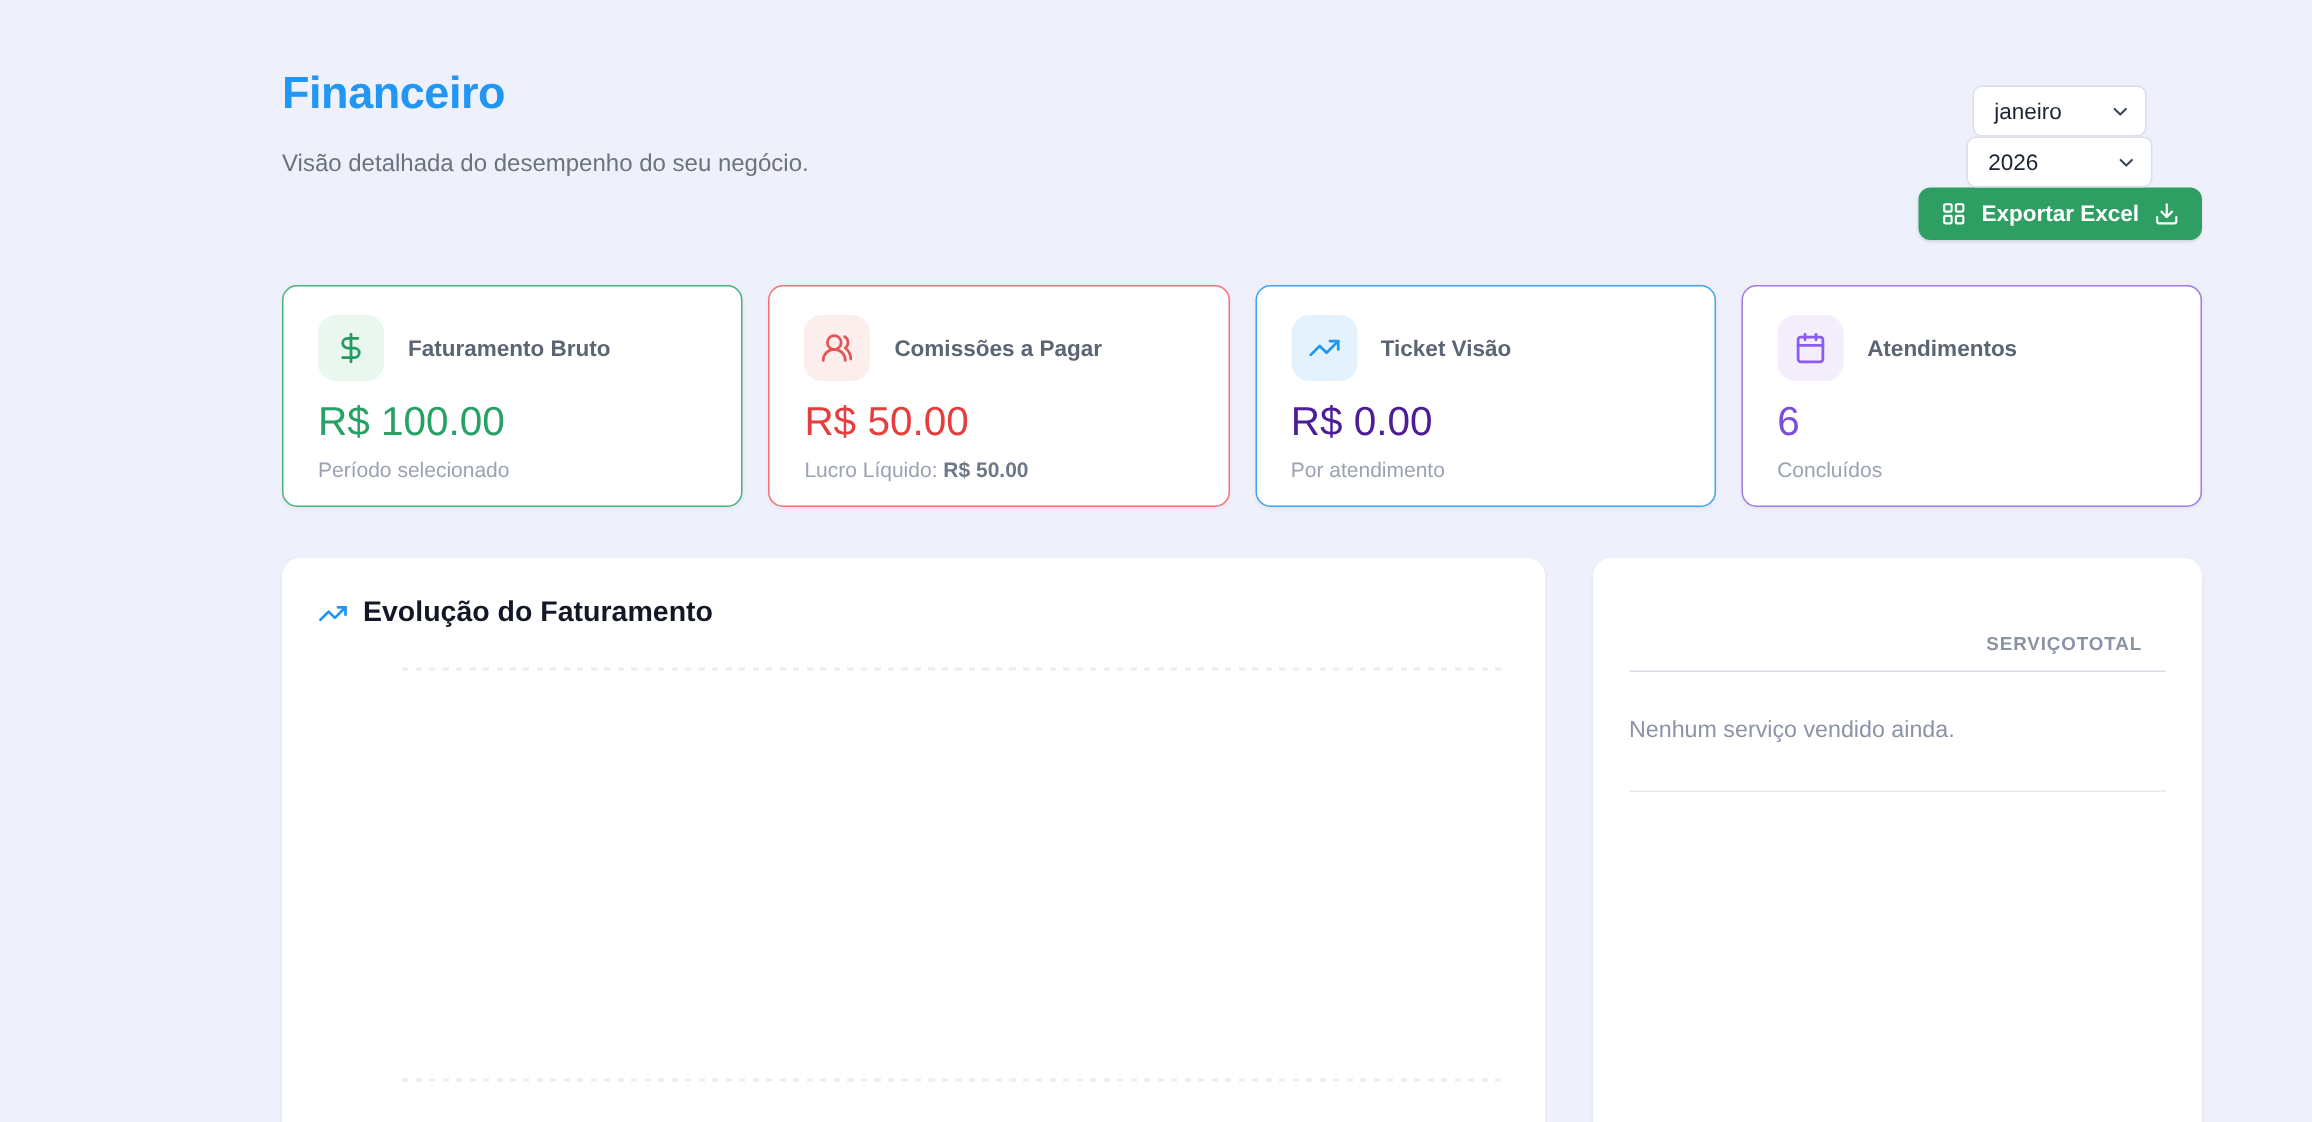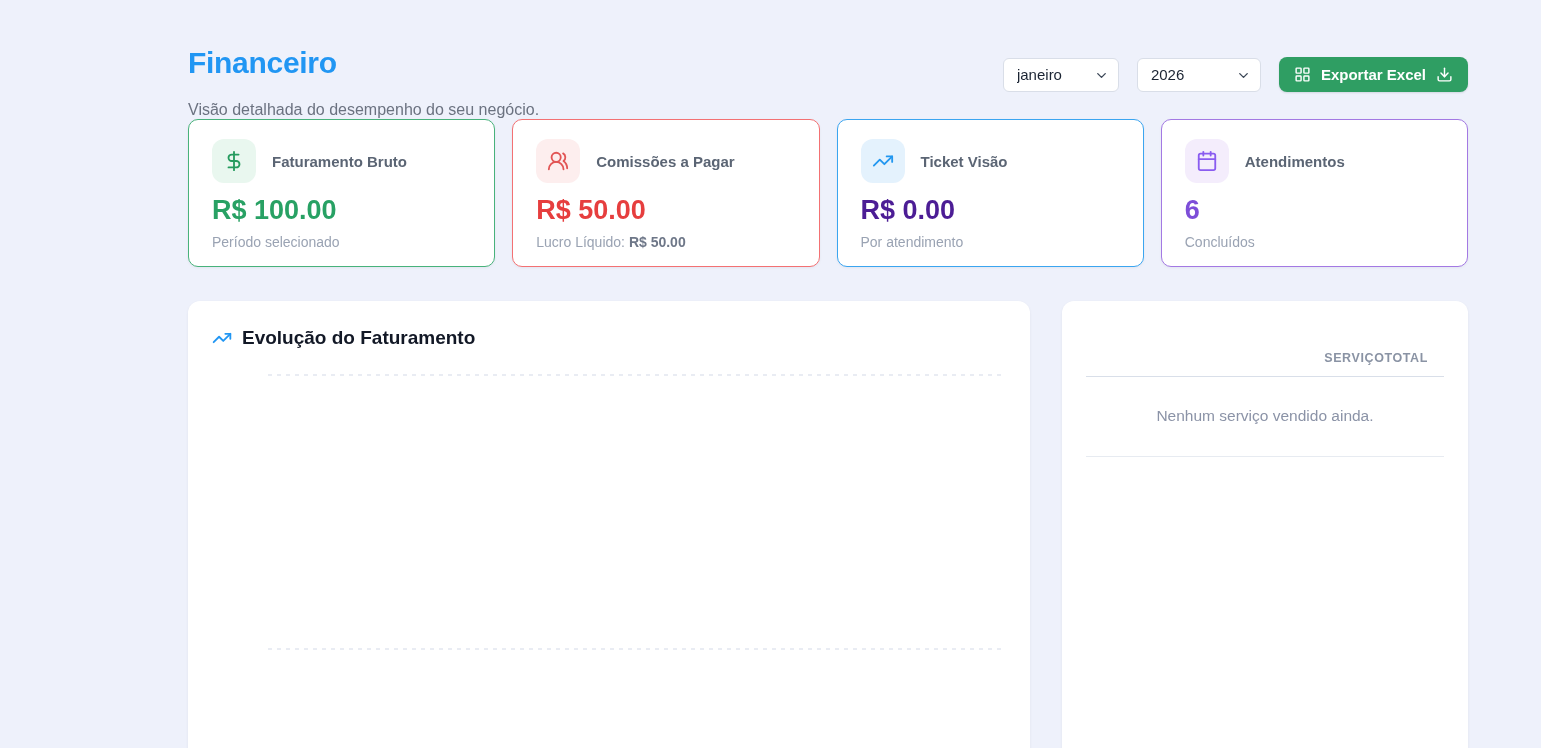--- a/index.html
+++ b/index.html
@@ -22,21 +22,21 @@
     font-size: 30px;
     font-weight: bold;
     color: #2196f3;
     letter-spacing: -0.3px;
   }
   .page-subtitle {
     margin-top: 21px;
     font-size: 16px;
     color: #6b7280;
   }
-  .header-controls { display: flex; align-items: center; gap: 18px; margin-top: 11px; }
+  .header-controls { display: flex; align-items: center; gap: 0; margin-top: 11px; flex-direction: column; }
   .select-wrap { position: relative; }
   .select-wrap select {
     appearance: none;
     -webkit-appearance: none;
     height: 34px;
     background: #ffffff;
     border: 1px solid #d9dee8;
     border-radius: 6px;
     font-family: "Liberation Sans", sans-serif;
     font-size: 15px;
@@ -64,20 +64,21 @@
     font-family: "Liberation Sans", sans-serif;
     font-size: 15px;
     font-weight: bold;
     cursor: pointer;
     box-shadow: 0 1px 2px rgba(16,24,40,0.12);
   }
   .export-btn svg { width: 17px; height: 17px; }
 
   
   .cards-grid {
+    margin-top: 30px;
     display: grid;
     grid-template-columns: repeat(4, 1fr);
     gap: 17px;
   }
   .card {
     background: #ffffff;
     border-radius: 10px;
     border: 1.5px solid transparent;
     padding: 19px 23px;
     height: 148px;
@@ -85,21 +86,21 @@
   }
   .card-head { display: flex; align-items: center; gap: 16px; }
   .icon-box {
     width: 44px; height: 44px;
     border-radius: 12px;
     display: flex; align-items: center; justify-content: center;
     flex: none;
   }
   .icon-box svg { width: 22px; height: 22px; }
   .card-title { font-size: 15px; font-weight: bold; color: #5b6574; }
-  .card-value { margin-top: 12px; font-size: 27px; font-weight: bold; }
+  .card-value { margin-top: 12px; font-size: 27px; font-weight: normal; }
   .card-sub { margin-top: 8px; font-size: 14px; color: #9aa3b3; }
   .card-sub b { color: #6e7788; }
 
   .card-green  { border-color: #48b27b; }
   .card-green  .icon-box { background: #e9f7ef; color: #259b5e; }
   .card-green  .card-value { color: #28a164; }
   .card-red    { border-color: #f37173; }
   .card-red    .icon-box { background: #fdeeee; color: #e25555; }
   .card-red    .card-value { color: #e63e3e; }
   .card-blue   { border-color: #3ba5f0; }
@@ -144,21 +145,21 @@
   
   .services-table { margin-top: 24px; }
   .services-head {
     display: flex; justify-content: flex-end;
     padding: 0 16px 11px 16px;
     font-size: 12.5px; font-weight: bold; letter-spacing: 0.6px;
     color: #8a93a4;
     border-bottom: 1px solid #d9dfe9;
   }
   .services-empty {
-    text-align: center;
+    text-align: left;
     padding: 30px 0 31px 0;
     font-size: 15.5px;
     color: #8b93a7;
     border-bottom: 1px solid #e7ebf1;
   }
 </style>
 </head>
 <body>
 
 <div class="page">

